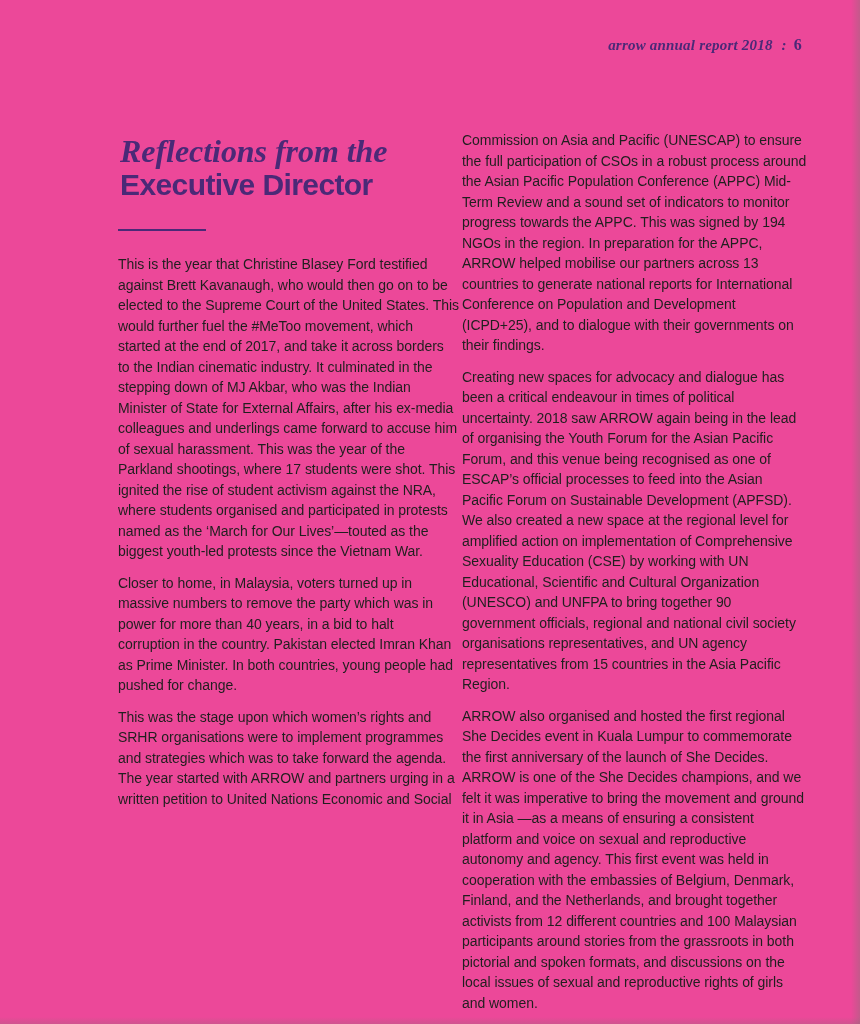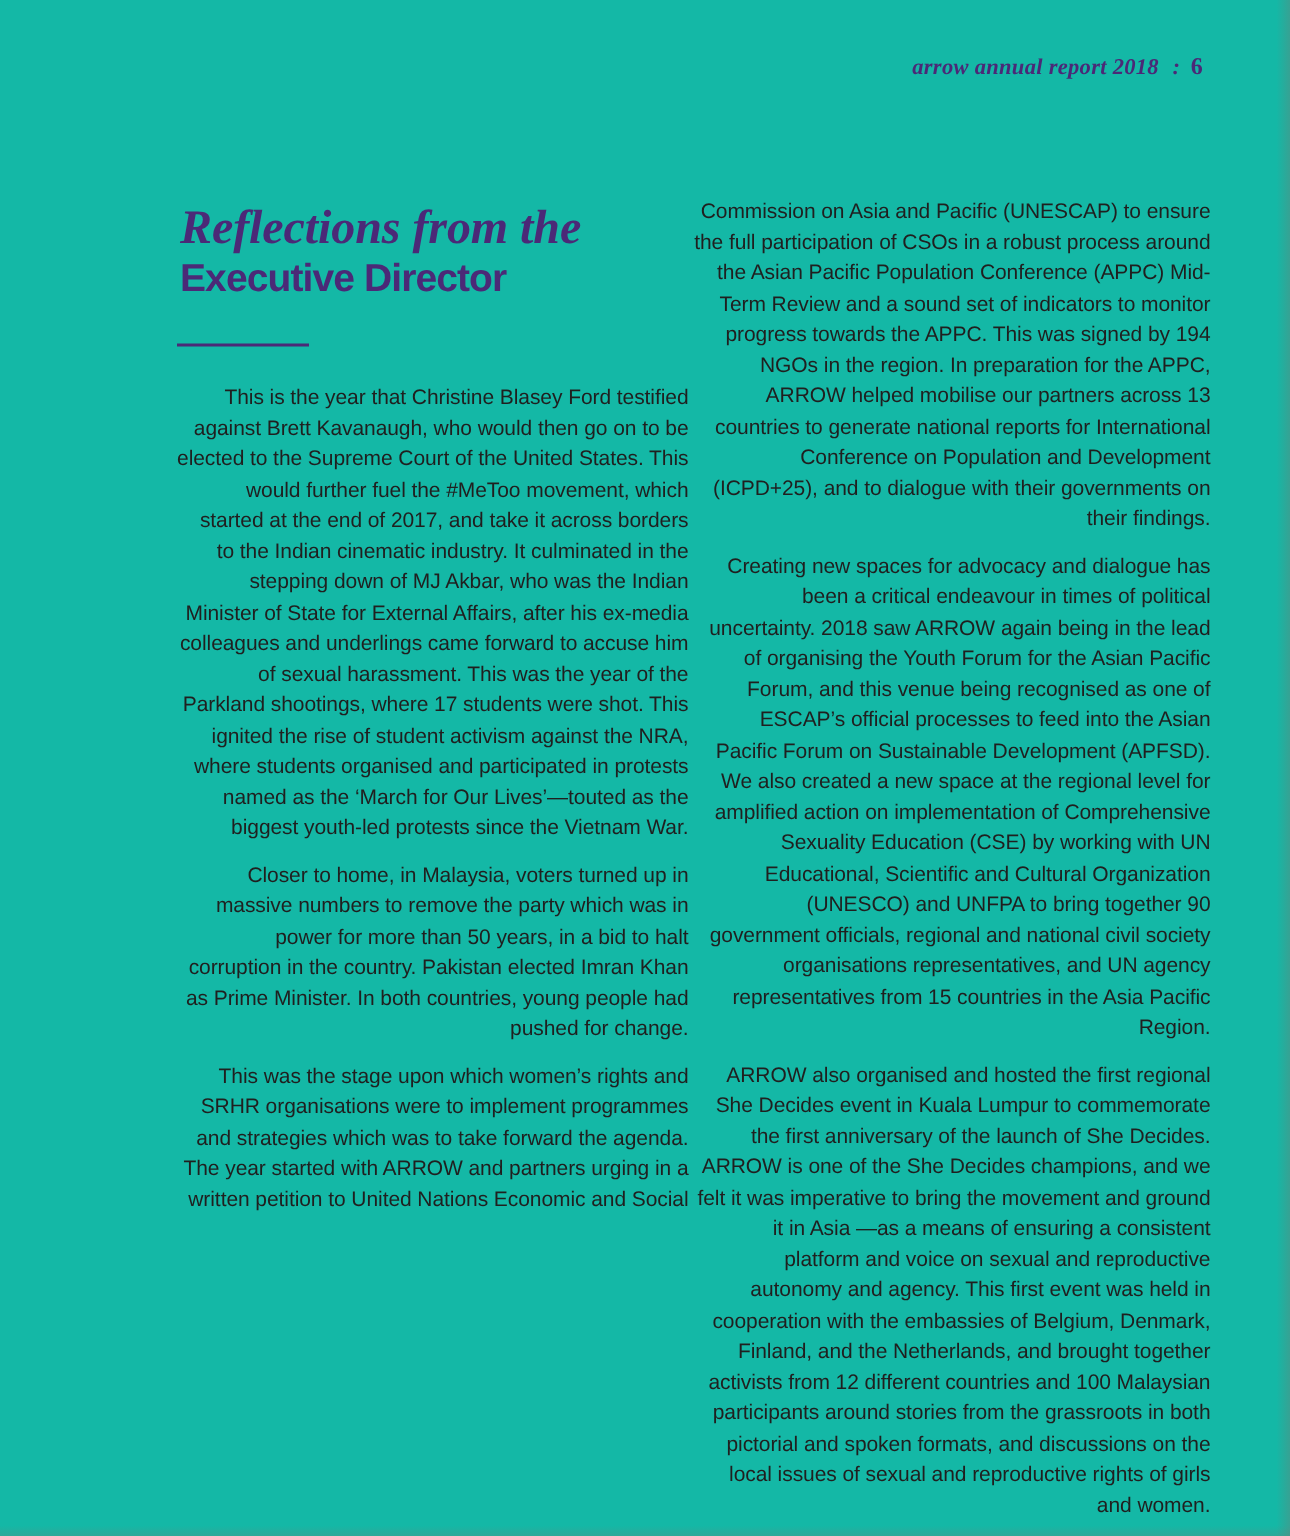--- a/index.html
+++ b/index.html
@@ -1,19 +1,19 @@
 <!DOCTYPE html>
 <html><head>
 <meta charset="utf-8">
 <style>
   html,body { margin:0; padding:0; background:#ffffff; }
   .page {
     position:relative;
     width:860px; height:1024px;
-    background:#14b8a6;
+    background:#ec4899;
     overflow:hidden;
     font-family:"Liberation Sans", sans-serif;
   }
   .header {
     position:absolute; top:36px; right:58px;
     color:#4b2977;
     font-family:"Liberation Serif", serif;
     font-style:italic; font-weight:bold;
     font-size:15px;
     letter-spacing:0.2px;
@@ -36,30 +36,30 @@
   .title .t1 {
     display:block;
     font-family:"Liberation Serif", serif;
     font-style:italic; font-weight:bold;
     font-size:32px; line-height:34px;
   }
   .title .t2 {
     display:block;
     font-family:"Liberation Sans", sans-serif;
     font-weight:bold;
-    font-size:26px; line-height:34px;
+    font-size:30px; line-height:34px;
     letter-spacing:-0.6px;
   }
   .rule {
     width:88px; height:2px;
     background:#4b2977;
     margin:27px 0 0 0;
   }
   .col-left .paras { margin-top:23px; }
-  p.body-para { margin:0 0 11px 0;text-align:right; }
+  p.body-para { margin:0 0 11px 0; }
 
   .edge-right {
     position:absolute; top:0; right:0;
     width:9px; height:100%;
     background:linear-gradient(to right, rgba(120,120,112,0), rgba(120,120,112,0.35));
     pointer-events:none;
   }
   .edge-bottom {
     position:absolute; left:0; bottom:0;
     width:100%; height:7px;
@@ -77,21 +77,21 @@
   </div>
 
   <div class="col col-left">
     <h1 class="title">
       <span class="t1">Reflections from the</span>
       <span class="t2">Executive Director</span>
     </h1>
     <div class="rule"></div>
     <div class="paras">
         <p class="body-para">This is the year that Christine Blasey Ford testified against Brett Kavanaugh, who would then go on to be elected to the Supreme Court of the United States. This would further fuel the #MeToo movement, which started at the end of 2017, and take it across borders to the Indian cinematic industry. It culminated in the stepping down of MJ Akbar, who was the Indian Minister of State for External Affairs, after his ex-media colleagues and underlings came forward to accuse him of sexual harassment. This was the year of the Parkland shootings, where 17 students were shot. This ignited the rise of student activism against the NRA, where students organised and participated in protests named as the ‘March for Our Lives’—touted as the biggest youth-led protests since the Vietnam War.</p>
-        <p class="body-para">Closer to home, in Malaysia, voters turned up in massive numbers to remove the party which was in power for more than 50 years, in a bid to halt corruption in the country. Pakistan elected Imran Khan as Prime Minister. In both countries, young people had pushed for change.</p>
+        <p class="body-para">Closer to home, in Malaysia, voters turned up in massive numbers to remove the party which was in power for more than 40 years, in a bid to halt corruption in the country. Pakistan elected Imran Khan as Prime Minister. In both countries, young people had pushed for change.</p>
         <p class="body-para">This was the stage upon which women’s rights and SRHR organisations were to implement programmes and strategies which was to take forward the agenda. The year started with ARROW and partners urging in a written petition to United Nations Economic and Social</p>
       </div>
   </div>
 
   <div class="col col-right">
     <div class="paras">
         <p class="body-para">Commission on Asia and Pacific (UNESCAP) to ensure the full participation of CSOs in a robust process around the Asian Pacific Population Conference (APPC) Mid-Term Review and a sound set of indicators to monitor progress towards the APPC. This was signed by 194 NGOs in the region. In preparation for the APPC, ARROW helped mobilise our partners across 13 countries to generate national reports for International Conference on Population and Development (ICPD+25), and to dialogue with their governments on their findings.</p>
         <p class="body-para">Creating new spaces for advocacy and dialogue has been a critical endeavour in times of political uncertainty. 2018 saw ARROW again being in the lead of organising the Youth Forum for the Asian Pacific Forum, and this venue being recognised as one of ESCAP’s official processes to feed into the Asian Pacific Forum on Sustainable Development (APFSD). We also created a new space at the regional level for amplified action on implementation of Comprehensive Sexuality Education (CSE) by working with UN Educational, Scientific and Cultural Organization (UNESCO) and UNFPA to bring together 90 government officials, regional and national civil society organisations representatives, and UN agency representatives from 15 countries in the Asia Pacific Region.</p>
         <p class="body-para">ARROW also organised and hosted the first regional She Decides event in Kuala Lumpur to commemorate the first anniversary of the launch of She Decides. ARROW is one of the She Decides champions, and we felt it was imperative to bring the movement and ground it in Asia —as a means of ensuring a consistent platform and voice on sexual and reproductive autonomy and agency. This first event was held in cooperation with the embassies of Belgium, Denmark, Finland, and the Netherlands, and brought together activists from 12 different countries and 100 Malaysian participants around stories from the grassroots in both pictorial and spoken formats, and discussions on the local issues of sexual and reproductive rights of girls and women.</p>
       </div>

